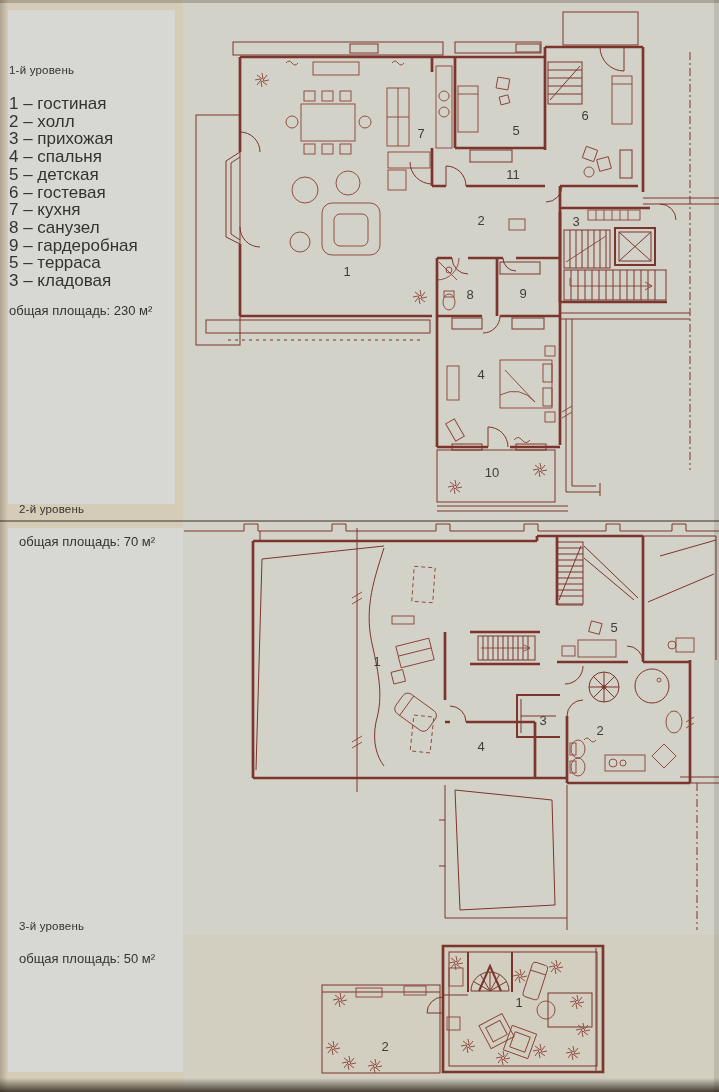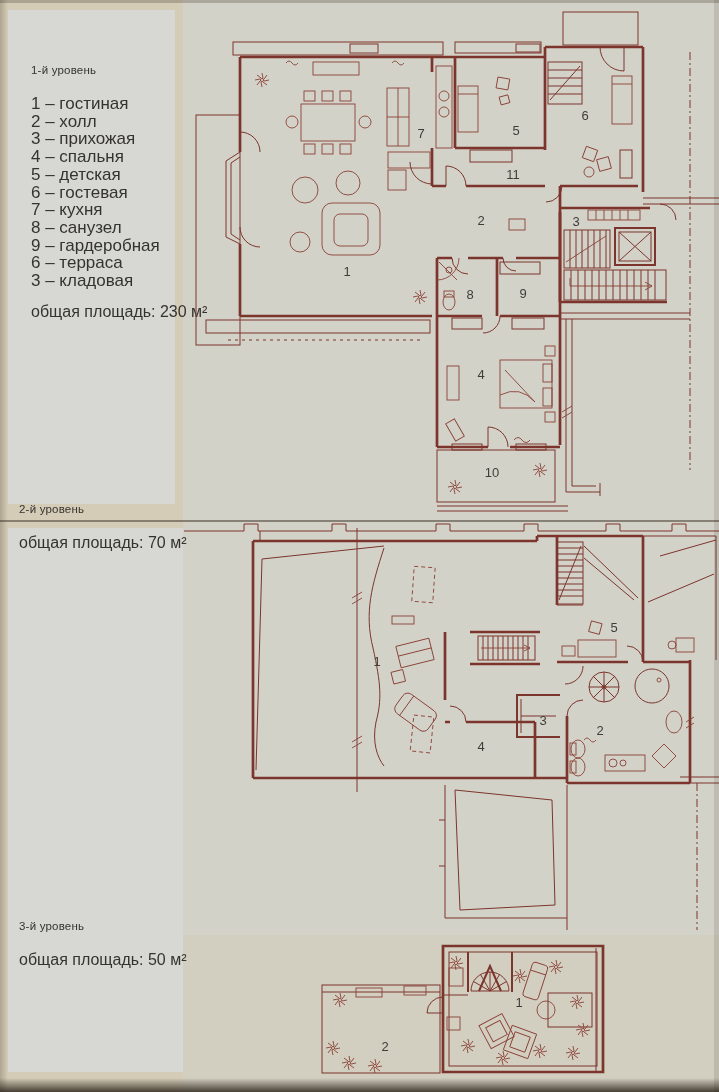--- a/index.html
+++ b/index.html
@@ -4,21 +4,21 @@
 <style>
   html,body{margin:0;padding:0;background:#b8ab93;}
   .page{position:relative;width:719px;height:1092px;background:#d5ccb8;overflow:hidden;
         font-family:"Liberation Sans",sans-serif;}
   .panel{position:absolute;left:183px;top:0;width:536px;height:1092px;background:#d3d2c9;}
   .panel3{position:absolute;left:183px;top:935px;width:536px;height:157px;background:#d2cec0;}
   .legend-box{position:absolute;background:#d7d8d3;}
   .legend{position:absolute;color:#35332e;}
   .legend-title{font-size:11.5px;margin-bottom:19px;letter-spacing:.2px;}
   .legend-item{font-size:17px;line-height:17.7px;white-space:pre;}
-  .legend-total{font-size:16px;margin-top:13px;}
+  .legend-total{font-size:13px;margin-top:13px;}
   .divider{position:absolute;left:0;width:719px;height:2px;background:#6e6457;opacity:.75;}
   .rl{position:absolute;transform:translate(-50%,-50%);font-size:13px;color:#3f3d37;}
   svg{position:absolute;left:0;top:0;}
   .pw{stroke:#7c352c;stroke-width:2.7;fill:none;}
   .pw2{stroke:#7c352c;stroke-width:2;fill:none;}
   .pt{stroke:#7c352c;stroke-width:1;fill:none;}
   .pf{stroke:#8a4136;stroke-width:.9;fill:none;}
   .edgeL{position:absolute;left:0;top:0;width:8px;height:1092px;
          background:linear-gradient(90deg,rgba(60,45,25,.25),rgba(60,45,25,0));}
   .edgeB{position:absolute;left:0;top:1078px;width:719px;height:14px;
@@ -32,33 +32,33 @@
 <div class="page">
 
   <div class="panel"></div>
   <div class="panel3"></div>
 
   <div class="legend-box" style="left:8px;top:10px;width:167px;height:494px"></div>
   <div class="legend-box" style="left:8px;top:528px;width:175px;height:544px"></div>
 
   <div class="divider" style="top:520px"></div>
 
-  <div class="legend" style="left:31px;top:64px">
+  <div class="legend" style="left:9px;top:64px">
     <div class="legend-title">1-й уровень</div>
     <div>
         <div class="legend-item">1 – гостиная</div>
         <div class="legend-item">2 – холл</div>
         <div class="legend-item">3 – прихожая</div>
         <div class="legend-item">4 – спальня</div>
         <div class="legend-item">5 – детская</div>
         <div class="legend-item">6 – гостевая</div>
         <div class="legend-item">7 – кухня</div>
         <div class="legend-item">8 – санузел</div>
         <div class="legend-item">9 – гардеробная</div>
-        <div class="legend-item">6 – терраса</div>
+        <div class="legend-item">5 – терраса</div>
         <div class="legend-item">3 – кладовая</div>
       </div>
     <div class="legend-total">общая площадь: 230 м²</div>
   </div>
   <div class="legend" style="left:19px;top:503px">
     <div class="legend-title">2-й уровень</div>
     <div class="legend-total">общая площадь: 70 м²</div>
   </div>
   <div class="legend" style="left:19px;top:920px">
     <div class="legend-title">3-й уровень</div>

